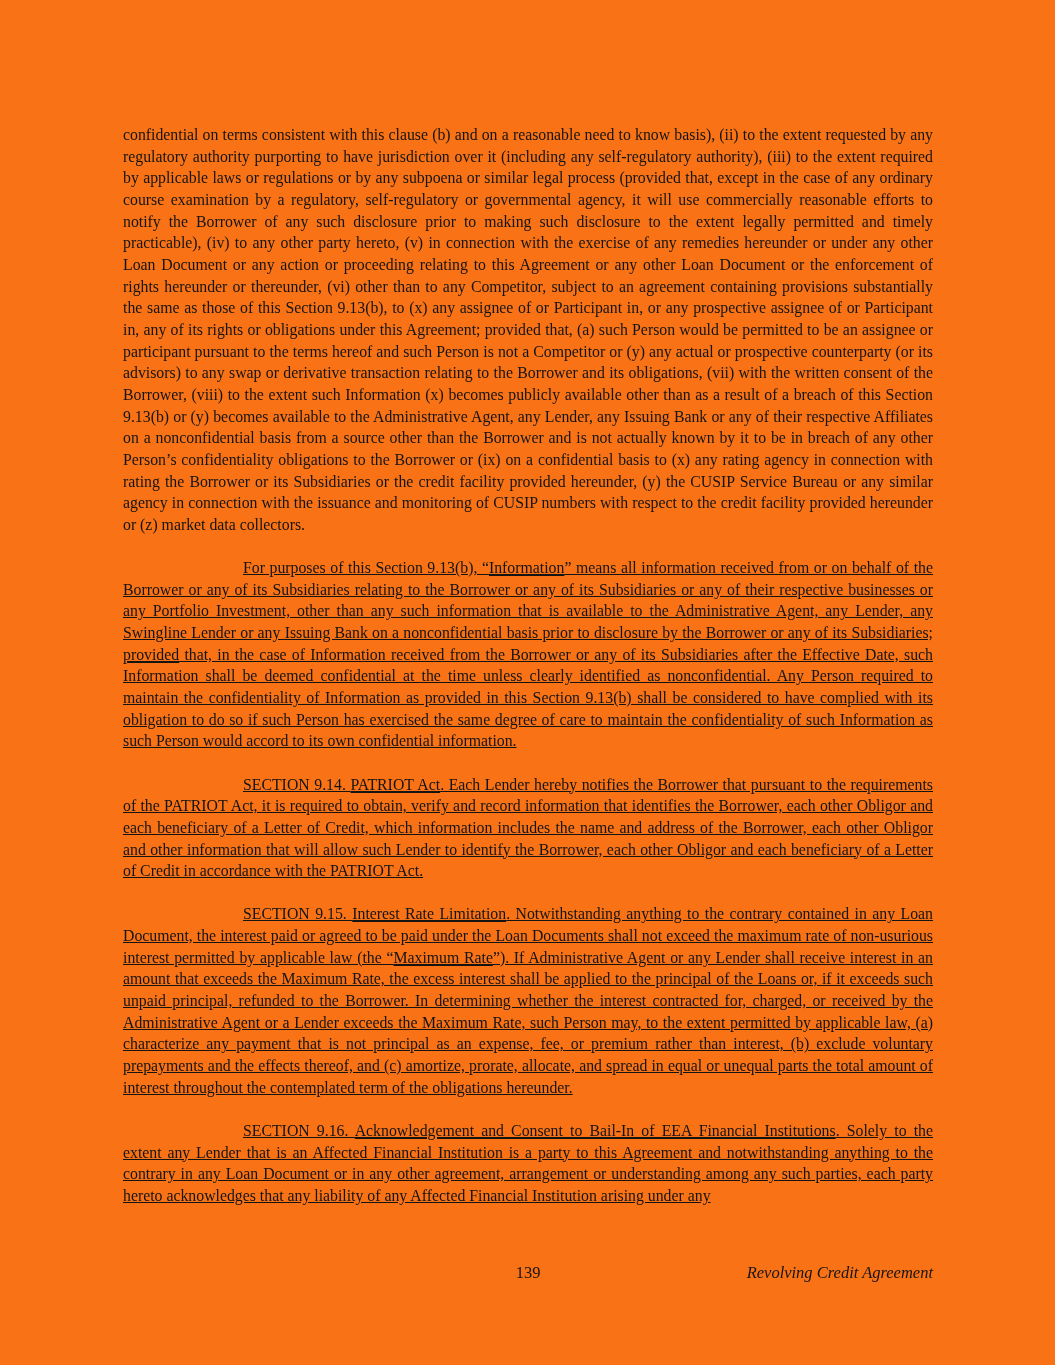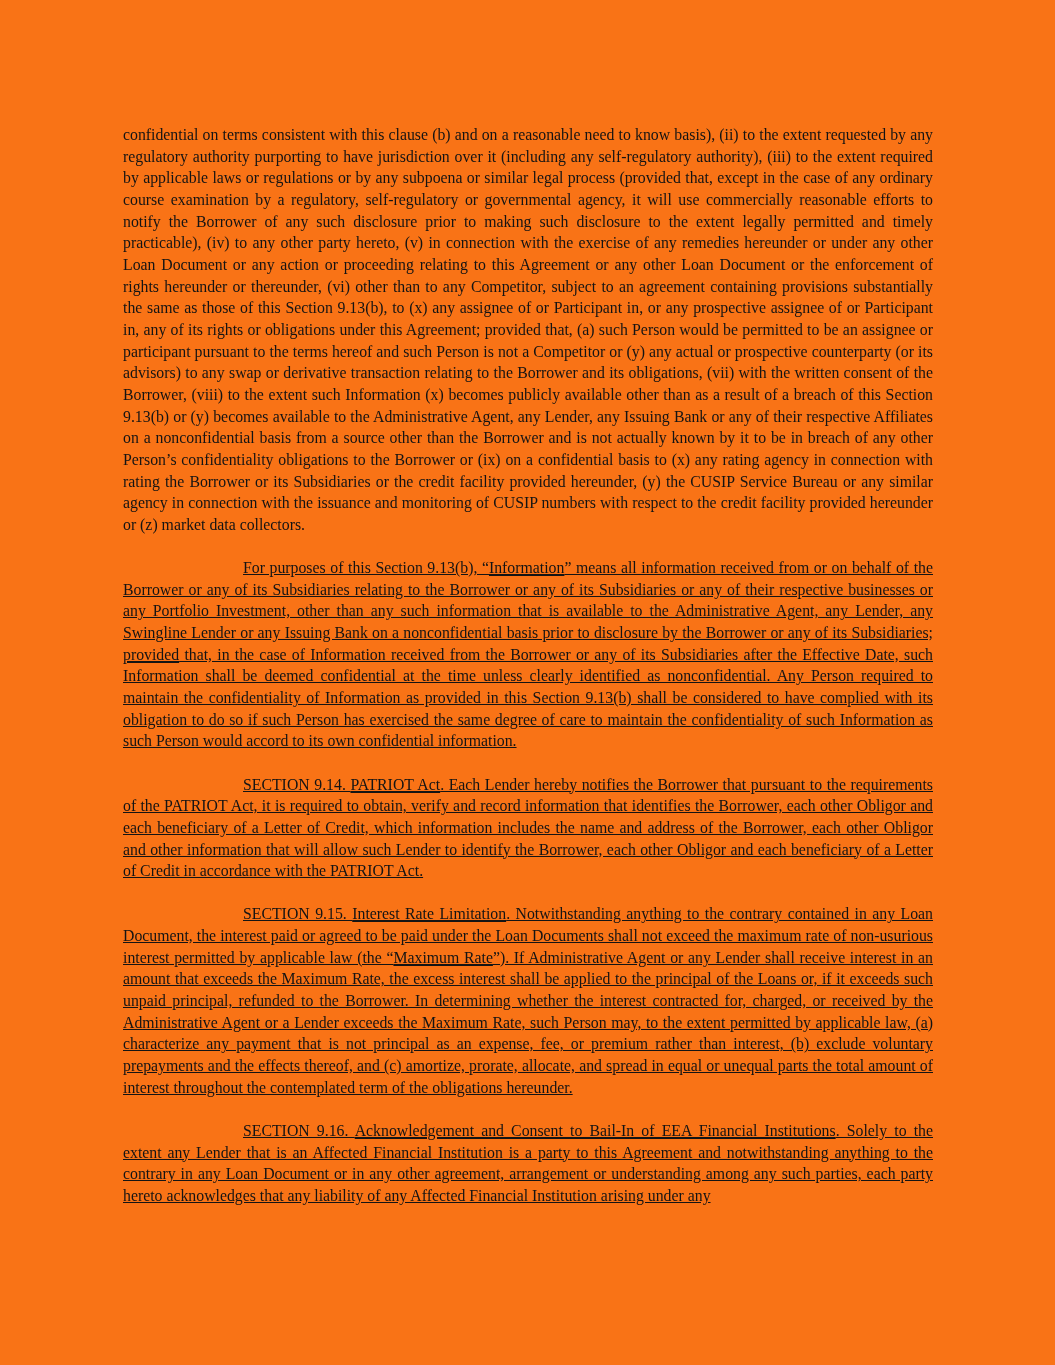--- a/index.html
+++ b/index.html
@@ -56,13 +56,17 @@
 <body>
 
 <div class="page">
   <div class="content">
       <p class="para"><span class="">confidential on terms consistent with this clause (b) and on a reasonable need to know basis), (ii) to the extent requested by any regulatory authority purporting to have jurisdiction over it (including any self-regulatory authority), (iii) to the extent required by applicable laws or regulations or by any subpoena or similar legal process (provided that, except in the case of any ordinary course examination by a regulatory, self-regulatory or governmental agency, it will use commercially reasonable efforts to notify the Borrower of any such disclosure prior to making such disclosure to the extent legally permitted and timely practicable), (iv) to any other party hereto, (v) in connection with the exercise of any remedies hereunder or under any other Loan Document or any action or proceeding relating to this Agreement or any other Loan Document or the enforcement of rights hereunder or thereunder, (vi) other than to any Competitor, subject to an agreement containing provisions substantially the same as those of this Section 9.13(b), to (x) any assignee of or Participant in, or any prospective assignee of or Participant in, any of its rights or obligations under this Agreement; provided that, (a) such Person would be permitted to be an assignee or participant pursuant to the terms hereof and such Person is not a Competitor or (y) any actual or prospective counterparty (or its advisors) to any swap or derivative transaction relating to the Borrower and its obligations, (vii) with the written consent of the Borrower, (viii) to the extent such Information (x) becomes publicly available other than as a result of a breach of this Section 9.13(b) or (y) becomes available to the Administrative Agent, any Lender, any Issuing Bank or any of their respective Affiliates on a nonconfidential basis from a source other than the Borrower and is not actually known by it to be in breach of any other Person’s confidentiality obligations to the Borrower or (ix) on a confidential basis to (x) any rating agency in connection with rating the Borrower or its Subsidiaries or the credit facility provided hereunder, (y) the CUSIP Service Bureau or any similar agency in connection with the issuance and monitoring of CUSIP numbers with respect to the credit facility provided hereunder or (z) market data collectors.</span></p>
       <p class="para indent"><span class="">For purposes of this Section 9.13(b), “</span><span class="u">Information</span><span class="">” means all information received from or on behalf of the Borrower or any of its Subsidiaries relating to the Borrower or any of its Subsidiaries or any of their respective businesses or any Portfolio Investment, other than any such information that is available to the Administrative Agent, any Lender, any Swingline Lender or any Issuing Bank on a nonconfidential basis prior to disclosure by the Borrower or any of its Subsidiaries; </span><span class="u">provided</span><span class=""> that, in the case of Information received from the Borrower or any of its Subsidiaries after the Effective Date, such Information shall be deemed confidential at the time unless clearly identified as nonconfidential.  Any Person required to maintain the confidentiality of Information as provided in this Section 9.13(b) shall be considered to have complied with its obligation to do so if such Person has exercised the same degree of care to maintain the confidentiality of such Information as such Person would accord to its own confidential information.</span></p>
       <p class="para indent"><span class="">SECTION 9.14.  </span><span class="u">PATRIOT Act</span><span class="">.  Each Lender hereby notifies the Borrower that pursuant to the requirements of the PATRIOT Act, it is required to obtain, verify and record information that identifies the Borrower, each other Obligor and each beneficiary of a Letter of Credit, which information includes the name and address of the Borrower, each other Obligor and other information that will allow such Lender to identify the Borrower, each other Obligor and each beneficiary of a Letter of Credit in accordance with the PATRIOT Act.</span></p>
       <p class="para indent"><span class="">SECTION 9.15.  </span><span class="u">Interest Rate Limitation</span><span class="">.  Notwithstanding anything to the contrary contained in any Loan Document, the interest paid or agreed to be paid under the Loan Documents shall not exceed the maximum rate of non-usurious interest permitted by applicable law (the “</span><span class="u">Maximum Rate</span><span class="">”). If Administrative Agent or any Lender shall receive interest in an amount that exceeds the Maximum Rate, the excess interest shall be applied to the principal of the Loans or, if it exceeds such unpaid principal, refunded to the Borrower. In determining whether the interest contracted for, charged, or received by the Administrative Agent or a Lender exceeds the Maximum Rate, such Person may, to the extent permitted by applicable law, (a) characterize any payment that is not principal as an expense, fee, or premium rather than interest, (b) exclude voluntary prepayments and the effects thereof, and (c) amortize, prorate, allocate, and spread in equal or unequal parts the total amount of interest throughout the contemplated term of the obligations hereunder.</span></p>
       <p class="para indent"><span class="">SECTION 9.16.  </span><span class="u">Acknowledgement and Consent to Bail-In of EEA Financial Institutions</span><span class="">.  Solely to the extent any Lender that is an Affected Financial Institution is a party to this Agreement and notwithstanding anything to the contrary in any Loan Document or in any other agreement, arrangement or understanding among any such parties, each party hereto acknowledges that any liability of any Affected Financial Institution arising under any</span></p>
     </div>
+  <div class="footer">
+    <span class="page-num">139</span>
+    <span class="footer-title">Revolving Credit Agreement</span>
+  </div>
 </div>
 
 </body></html>

